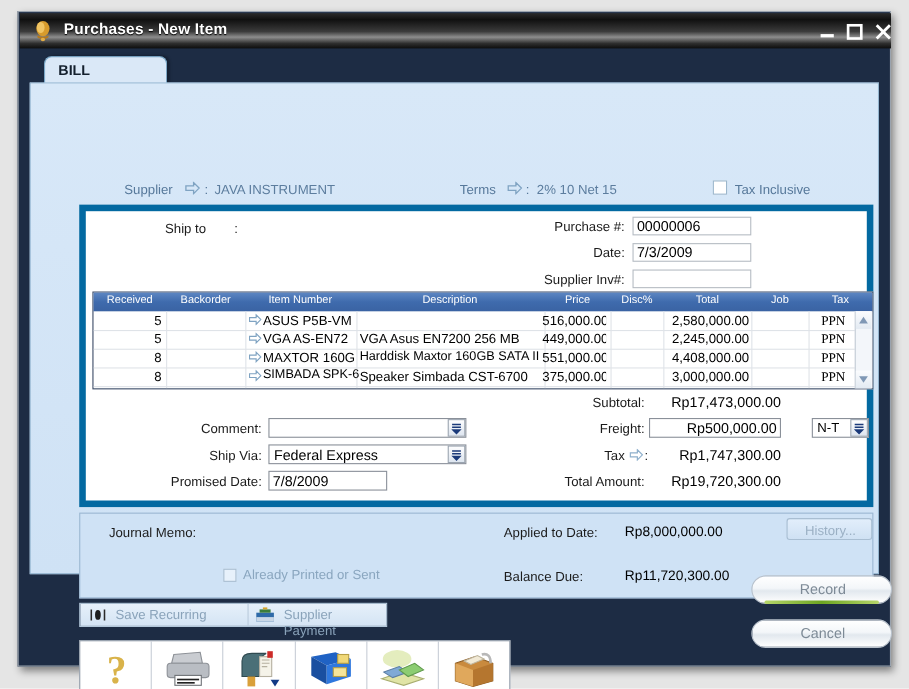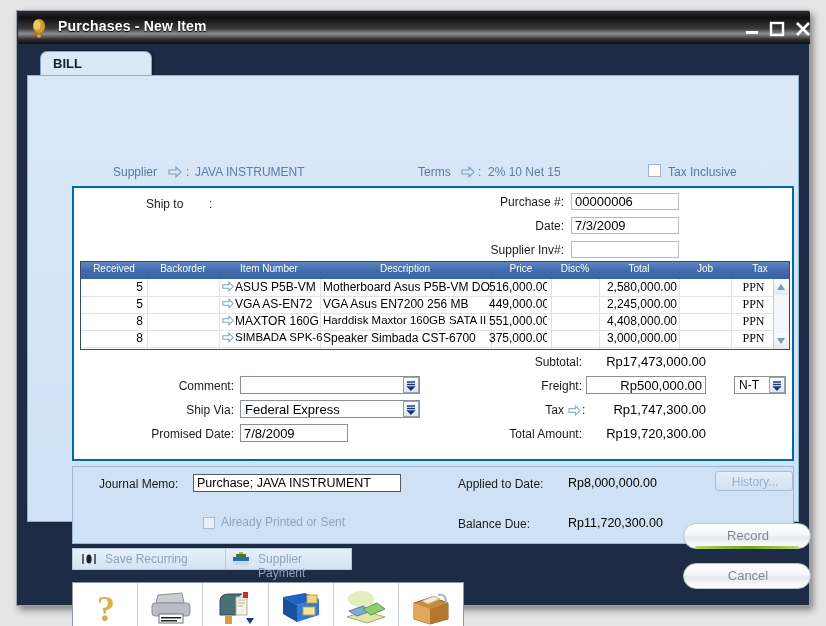--- a/index.html
+++ b/index.html
@@ -83,21 +83,21 @@
   #terms-colon{position:absolute;left:450px;top:89px;font-size:12px;color:#56789a;}
   #terms-value{left:460px;top:89px;}
 
   #taxinc-box{position:absolute;left:620px;top:88px;width:13px;height:13px;
     background:#ffffff;border:1px solid #9bb6cc;box-sizing:border-box;}
   #taxinc-label{left:640px;top:89px;}
 
   
   #doc{
     position:absolute;left:44px;top:110px;width:722px;height:275px;
-    background:#ffffff;border:2px solid #0369a1;box-sizing:border-box;
+    background:#ffffff;border:6px solid #0369a1;box-sizing:border-box;
   }
   
   #shipto-label{position:absolute;left:72px;top:9px;font-size:12px;color:#1b1b1b;}
   #shipto-colon{position:absolute;left:135px;top:9px;font-size:12px;color:#1b1b1b;}
   #shipto-box{
     position:absolute;left:145px;top:5px;width:197px;height:60px;
     border:1px solid #b6bcc3;background:#ffffff;box-sizing:border-box;
     font-size:13px;color:#000;padding:2px 3px;line-height:16px;
   }
   
@@ -324,21 +324,20 @@
 
               <div class="grow" style="top:0px;">
                 <div class="gc gc-r" style="left:0px;width:62px;">5</div>
                 <div class="gc gc-r" style="left:68px;width:66px;"></div>
                 <span class="itemarrow" style="position:absolute;left:141px;top:2px;">
                   <svg width="12" height="11" viewBox="0 0 14 12">
                       <path d="M1 4 H8 V1 L13 6 L8 11 V8 H1 Z" fill="none" stroke="#7fa3c2" stroke-width="1.2"></path>
                     </svg>
                 </span>
                 <div class="gc" style="left:154px;width:85px;">ASUS P5B-VM</div>
-                <div class="gc" style="left:242px;width:168px;">Motherboard Asus P5B-VM DO</div>
                 <div class="gc gc-r" style="left:408px;width:58px;">516,000.00</div>
                 <div class="gc gc-r" style="left:472px;width:44px;"></div>
                 <div class="gc gc-r" style="left:518px;width:78px;">2,580,000.00</div>
                 <div class="gc gc-r" style="left:600px;width:46px;"></div>
                 <div class="gc gc-c" style="left:652px;width:41px;">PPN</div>
               </div>
 
               <div class="grow" style="top:17px;">
                 <div class="gc gc-r" style="left:0px;width:62px;">5</div>
                 <div class="gc gc-r" style="left:68px;width:66px;"></div>
@@ -449,21 +448,20 @@
                 </svg>
             </div>
           </div>
 
           <div id="promised-label">Promised Date:</div>
           <div id="promised-box">7/8/2009</div>
         </div>
 
         <div id="memoband">
           <div id="memo-label">Journal Memo:</div>
-          <div id="memo-box">Purchase; JAVA INSTRUMENT</div>
           <div id="applied-label">Applied to Date:</div>
           <div id="applied-value">Rp8,000,000.00</div>
           <div id="history-btn">
             <div id="history-txt">History...</div>
           </div>
           <div id="printed-box"></div>
           <div id="printed-label">Already Printed or Sent</div>
           <div id="balance-label">Balance Due:</div>
           <div id="balance-value">Rp11,720,300.00</div>
         </div>

